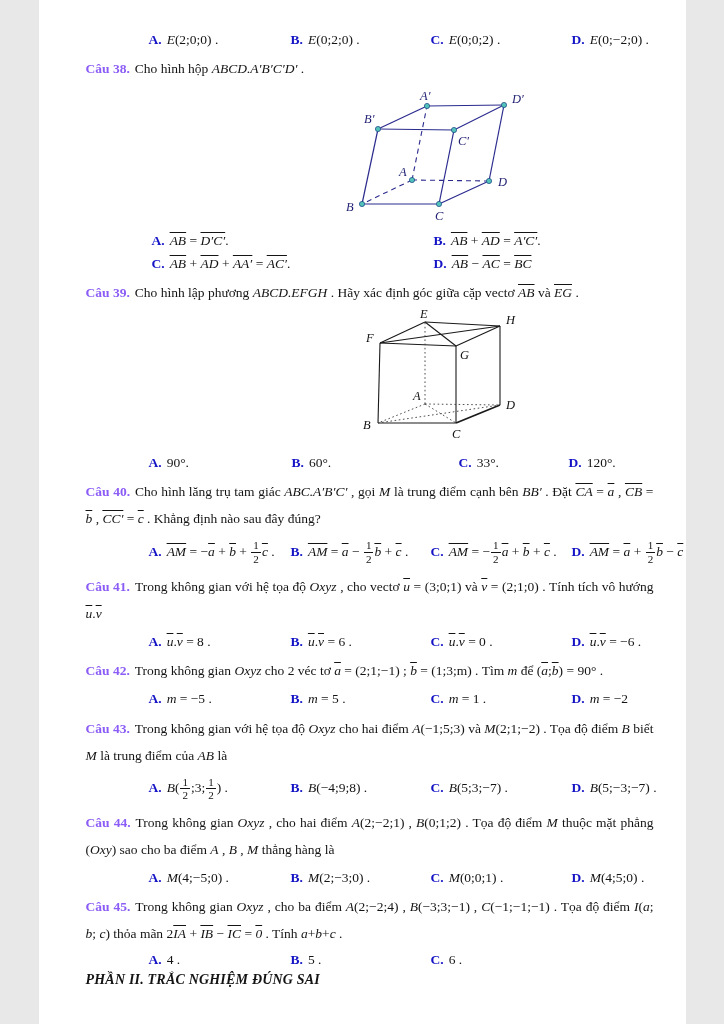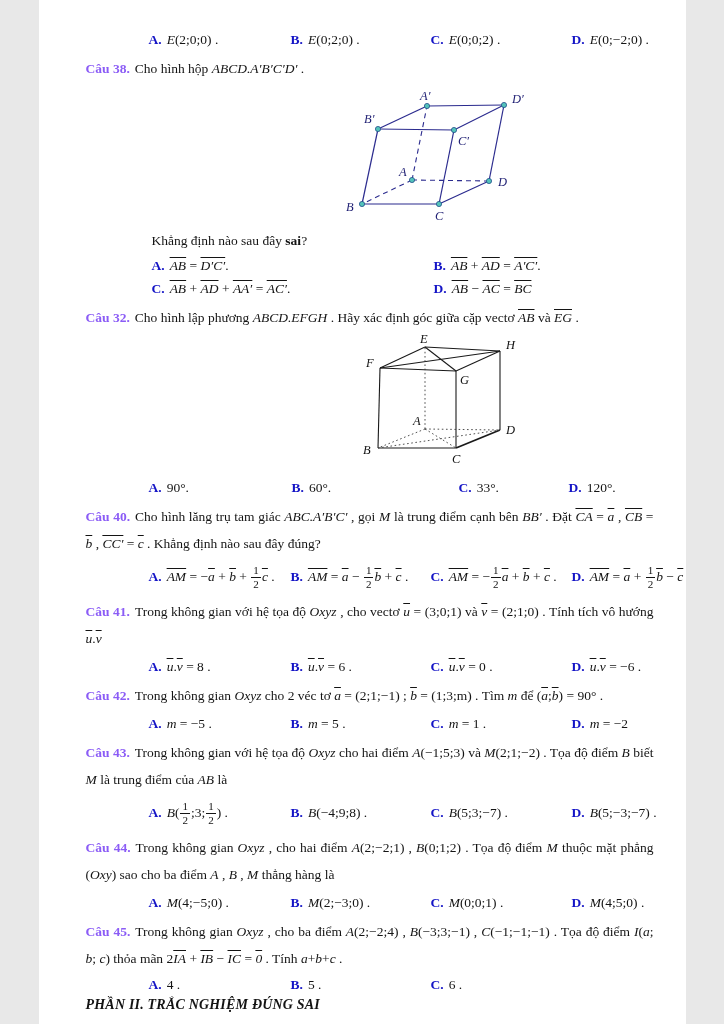--- a/index.html
+++ b/index.html
@@ -80,32 +80,31 @@
           <text x="22" y="33">B′</text>
           <text x="116" y="55">C′</text>
           <text x="57" y="86">A</text>
           <text x="156" y="96">D</text>
           <text x="4" y="121">B</text>
           <text x="93" y="130">C</text>
         </g>
       </svg>
     </div>
 
-    <div class="subline">Khẳng định nào sau đây <b>sai</b>?</div>
 
     <div class="opts-2col">
       <span class="opt"><b class="ol">A.</b><span><span class="ov">AB</span> = <span class="ov">D′C′</span>.</span></span>
       <span class="opt"><b class="ol">B.</b><span><span class="ov">AB</span> + <span class="ov">AD</span> = <span class="ov">A′C′</span>.</span></span>
     </div>
     <div class="opts-2col">
       <span class="opt"><b class="ol">C.</b><span><span class="ov">AB</span> + <span class="ov">AD</span> + <span class="ov">AA′</span> = <span class="ov">AC′</span>.</span></span>
       <span class="opt"><b class="ol">D.</b><span><span class="ov">AB</span> − <span class="ov">AC</span> = <span class="ov">BC</span></span></span>
     </div>
 
-    <p class="stem"><b class="qlabel">Câu 32.</b><span>Cho hình lập phương <i>ABCD.EFGH</i> . Hãy xác định góc giữa cặp vectơ <span class="ov">AB</span> và <span class="ov">EG</span> .</span></p>
+    <p class="stem"><b class="qlabel">Câu 39.</b><span>Cho hình lập phương <i>ABCD.EFGH</i> . Hãy xác định góc giữa cặp vectơ <span class="ov">AB</span> và <span class="ov">EG</span> .</span></p>
 
     <div class="figwrap2">
       <svg width="172" height="136" viewBox="0 0 172 136">
         <g stroke="#1a1a1a" stroke-width="1.1" fill="none">
           <line x1="71" y1="13" x2="146" y2="17"></line>
           <line x1="71" y1="13" x2="26" y2="34"></line>
           <line x1="26" y1="34" x2="102" y2="37"></line>
           <line x1="102" y1="37" x2="146" y2="17"></line>
           <line x1="71" y1="13" x2="102" y2="37"></line>
           <line x1="26" y1="34" x2="146" y2="17"></line>

